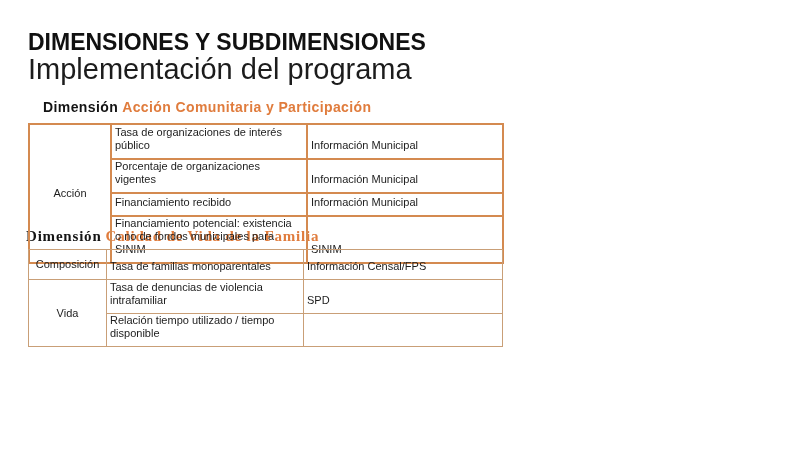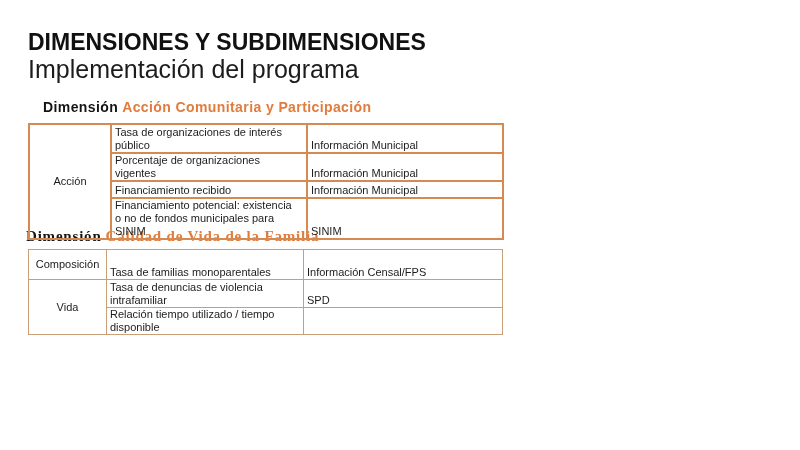--- a/index.html
+++ b/index.html
@@ -23,21 +23,21 @@
     font-size: 23px;
     font-weight: bold;
     line-height: 27px;
     color: #111111;
     white-space: pre;
   }
   .subtitle {
     position: absolute;
     left: 28px;
     top: 56px;
-    font-size: 25px;
+    font-size: 29px;
     font-weight: normal;
     line-height: 26px;
     color: #1c1c1c;
     white-space: pre;
   }
   .dim-heading {
     position: absolute;
     font-weight: bold;
     white-space: pre;
     color: #141414;
@@ -65,21 +65,21 @@
   table {
     position: absolute;
     border-collapse: collapse;
     table-layout: fixed;
     background: transparent;
   }
   td {
     font-size: 11px;
     line-height: 13px;
     vertical-align: bottom;
-    padding: 0 2px 0 3px;
+    padding: 0 2px 6px 3px;
     white-space: pre;
     overflow: visible;
     color: #1c1c1c;
   }
   td.c1 {
     text-align: center;
     vertical-align: middle;
     white-space: normal;
     padding: 8px 1px;
   }

